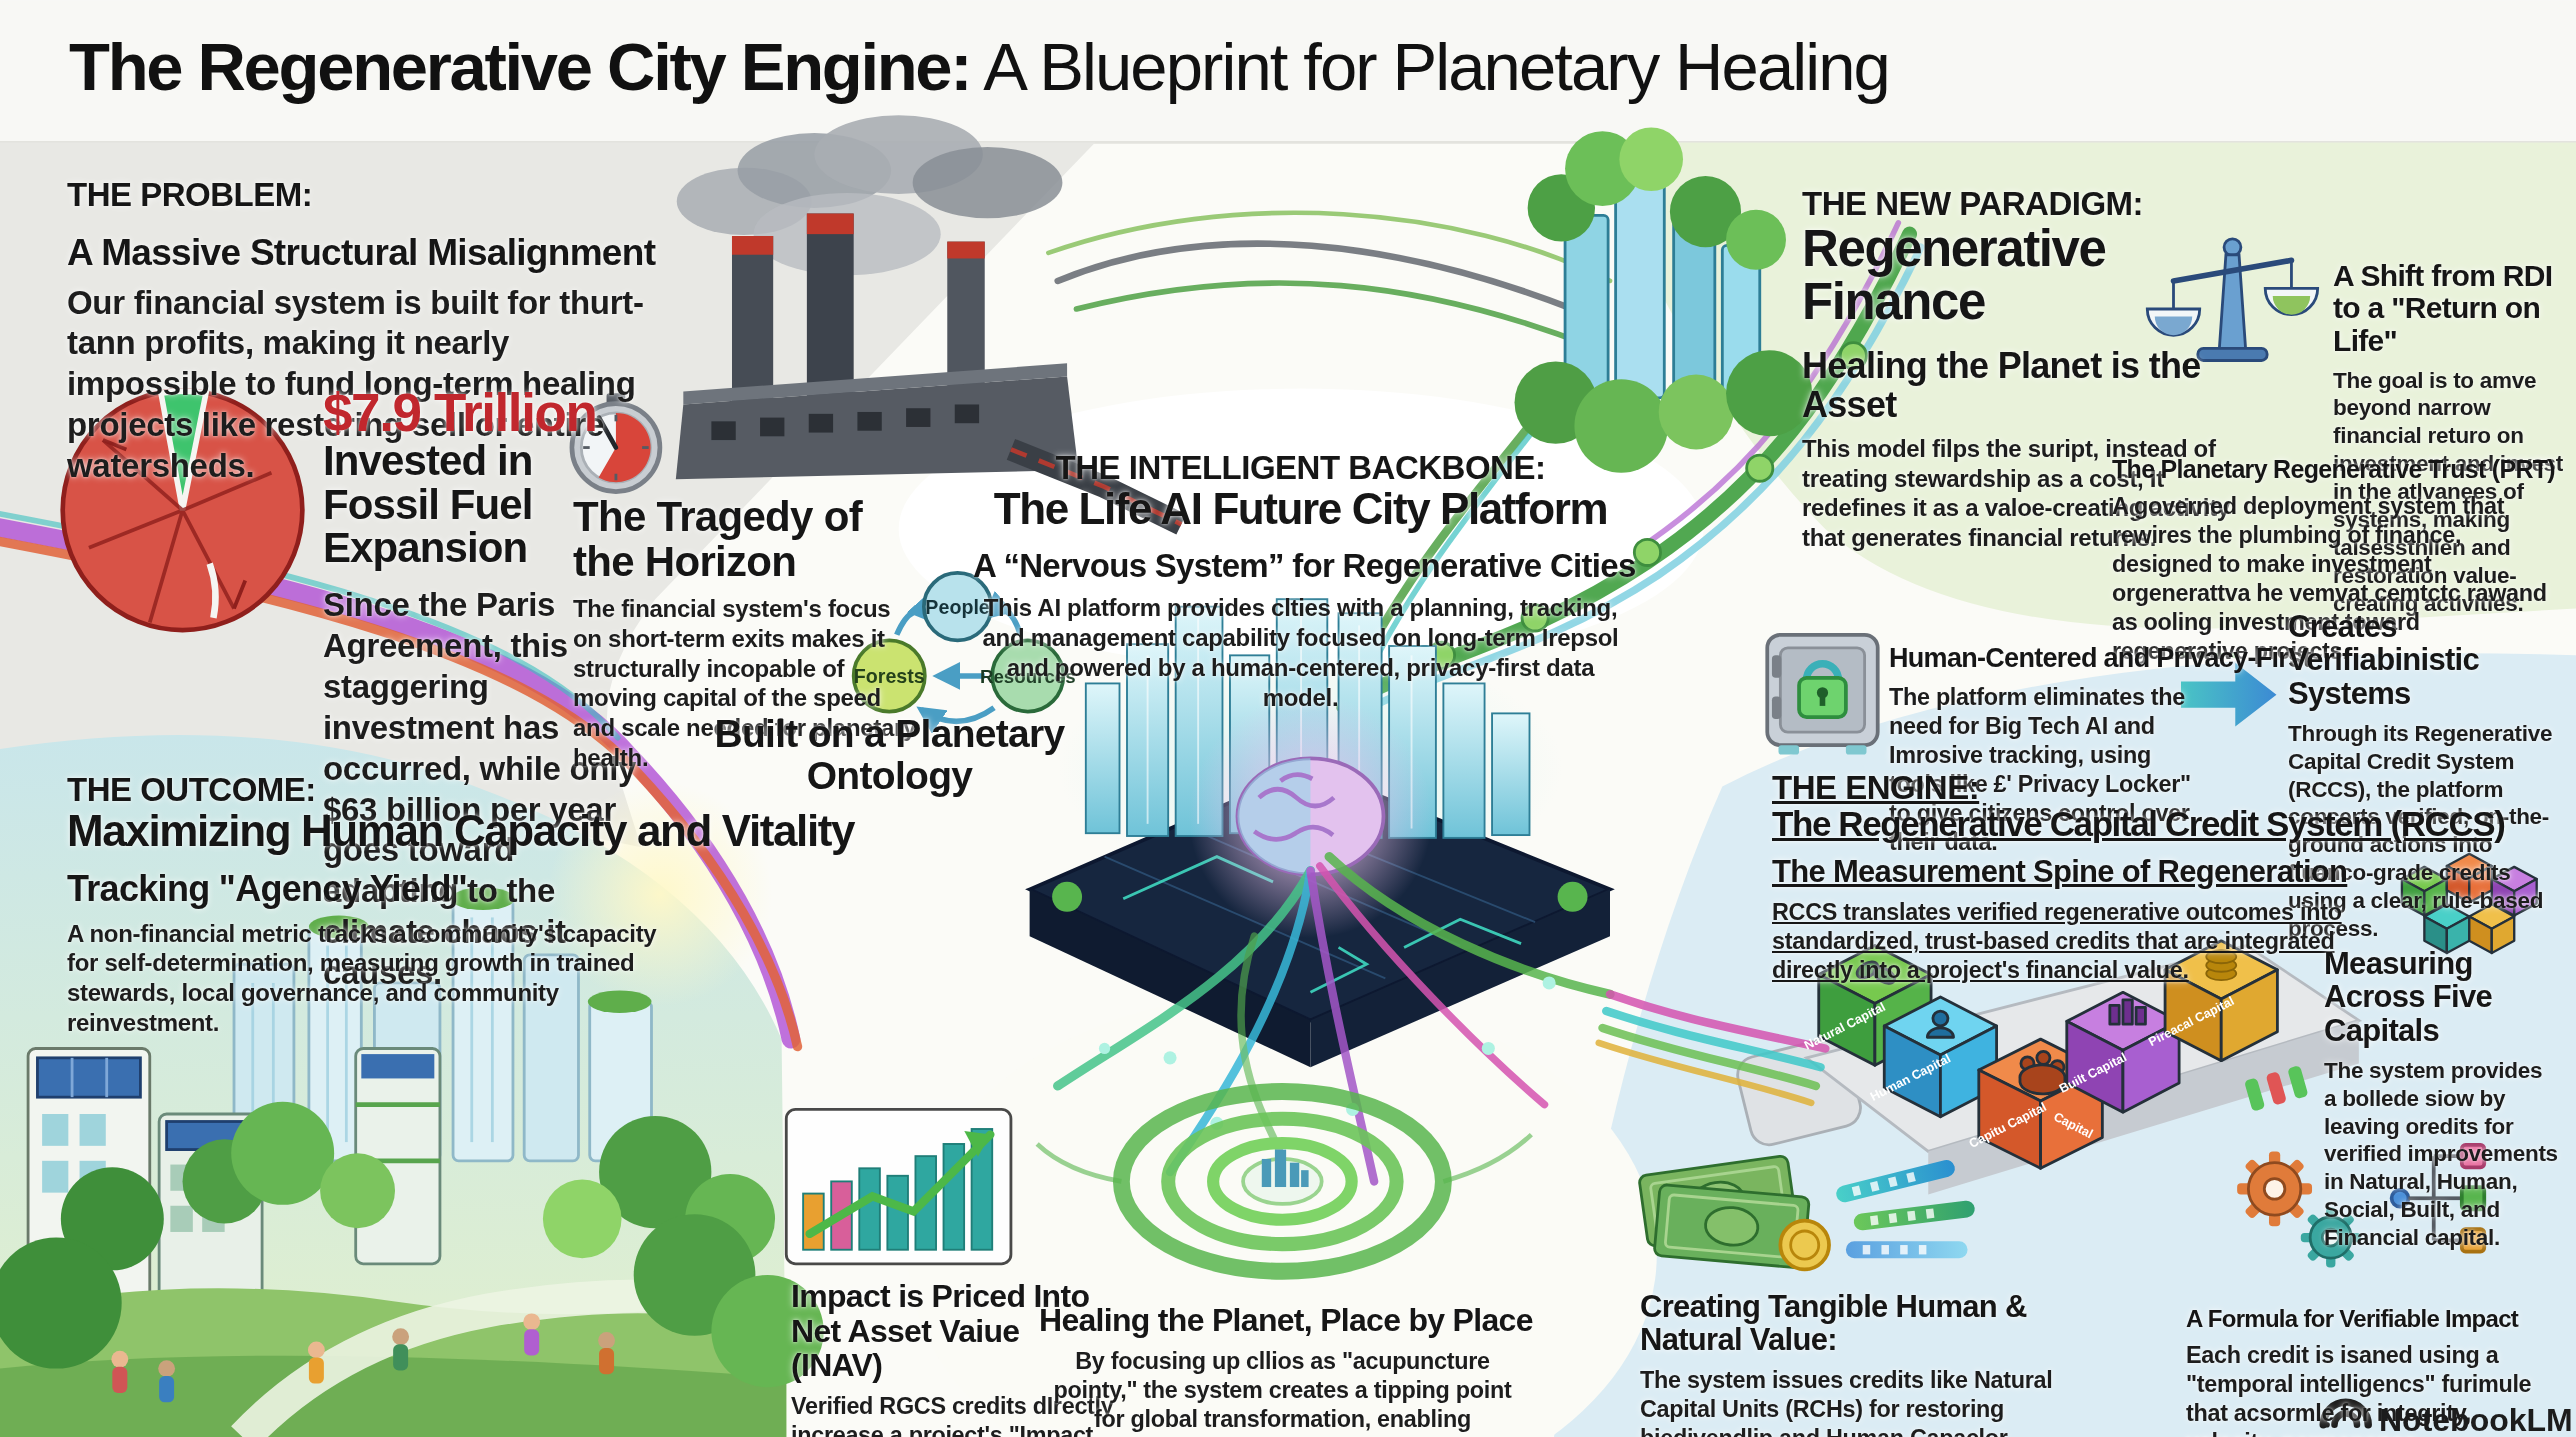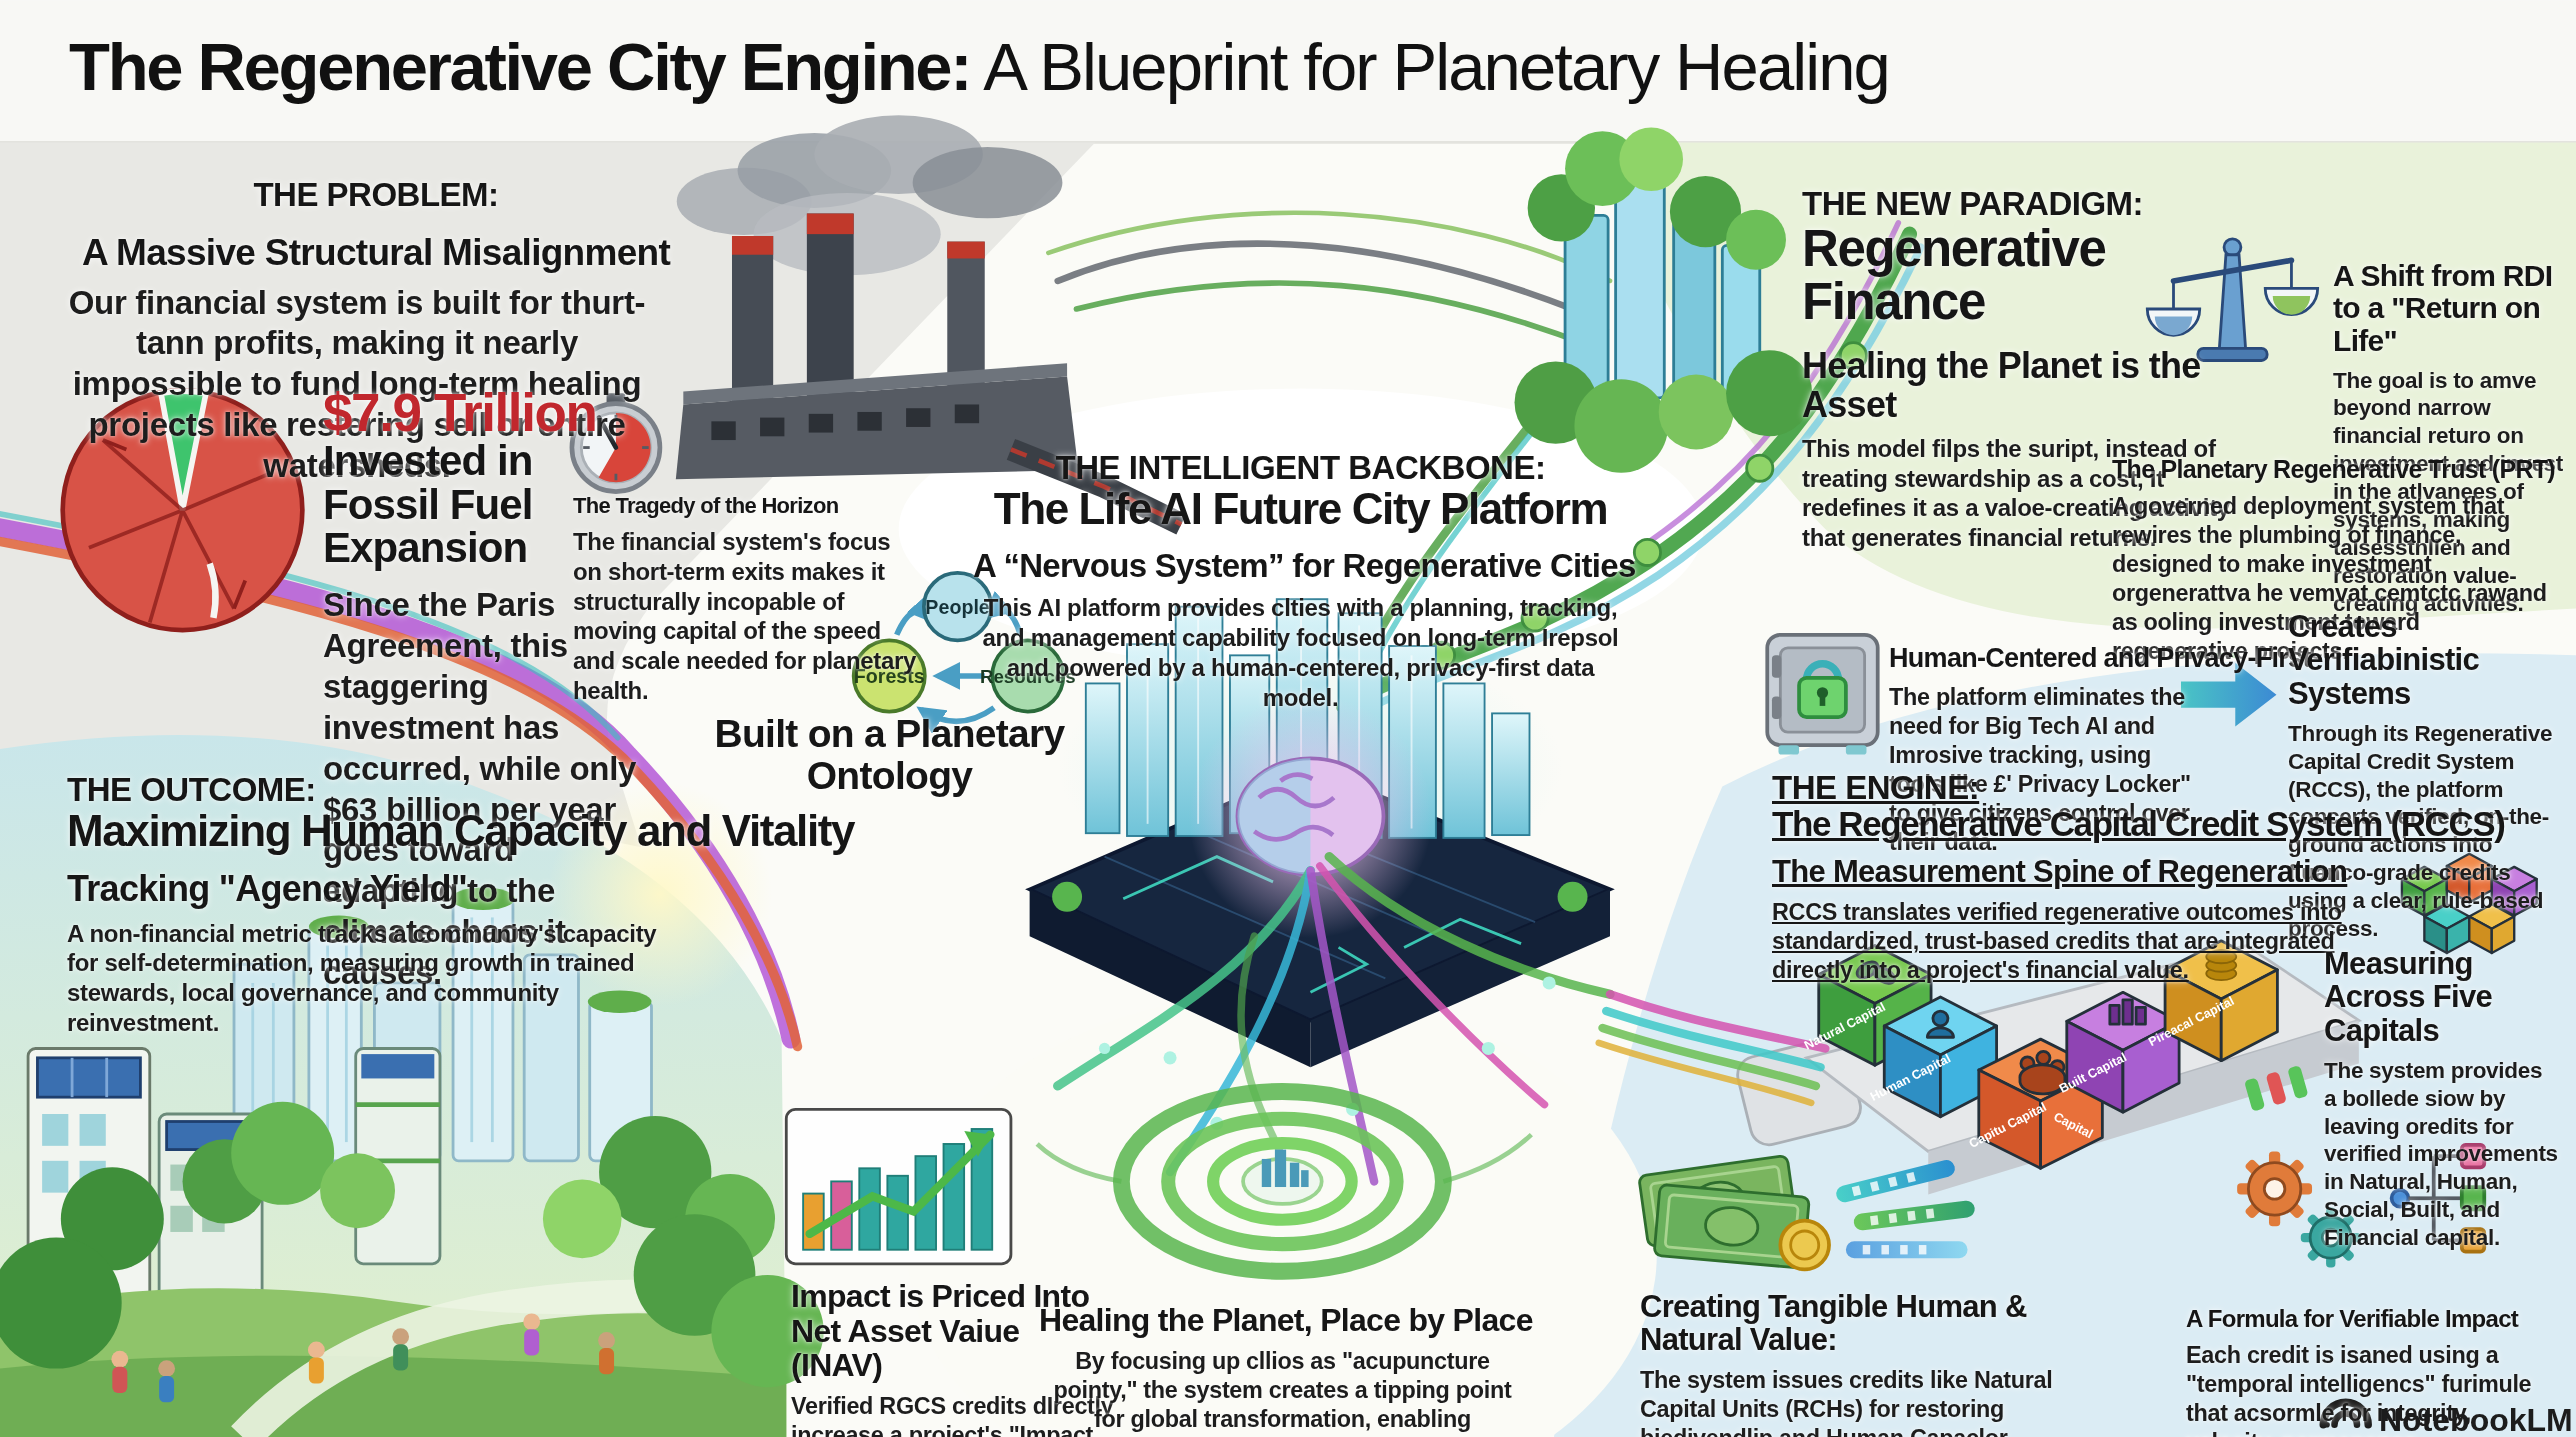--- a/index.html
+++ b/index.html
@@ -579,34 +579,34 @@
     <path d="M2482,1522 a24,24 0 0 1 48,0" stroke-width="8"></path>
     <path d="M2494,1522 a12,12 0 0 1 24,0" stroke-width="7"></path>
     <circle cx="2486" cy="1522" r="3" fill="#1c1c1c" stroke="none"></circle>
   </g>
 </svg>
 
 <div class="abs title" style="left:69px;top:28px;width:2434px;">
   <span>The Regenerative City Engine:</span><span class="light"> A Blueprint for Planetary Healing</span>
 </div>
 
-<div class="abs" style="left:67px;top:178px;width:618px;text-align:center;">
+<div class="abs" style="left:67px;top:178px;width:618px;">
   <div class="kicker tshadow">THE PROBLEM:</div>
   <div class="h2 tshadow" style="font-size:37px">A Massive Structural Misalignment</div>
   <div class="body tshadow" style="width:580px">Our financial system is built for thurt-tann profits, making it nearly impossible to fund long-term healing projects like restering sell or entire watersheds.</div>
 </div>
 
 <div class="abs" style="left:323px;top:386px;width:323px;">
   <div class="stat-value tshadow">$7.9 Trillion</div>
   <div class="stat-label tshadow">Invested in Fossil Fuel Expansion</div>
   <div class="body tshadow" style="margin-top:15px">Since the Paris Agreement, this staggering investment has occurred, while only $63 billion per year goes toward adapting to the climate chaos it causes.</div>
 </div>
 
 <div class="abs" style="left:573px;top:494px;width:348px;">
-  <div class="h2 tshadow" style="margin-top:0;font-size:22px">The Tragedy of the Horizon</div>
+  <div class="h2 tshadow" style="margin-top:0;font-size:42px">The Tragedy of the Horizon</div>
   <div class="body tshadow" style="font-size:24px">The financial system's focus on short-term exits makes it structurally incopable of moving capital of the speed and scale needed for planetary health.</div>
 </div>
 
 <div class="abs center" style="left:973px;top:451px;width:655px;">
   <div class="kicker tshadow">THE INTELLIGENT BACKBONE:</div>
   <div class="h1 nowrap tshadow" style="font-size:44px">The Life AI Future City Platform</div>
   <div class="h2 nowrap tshadow" style="font-size:33px;margin-top:17px">A “Nervous System” for Regenerative Cities</div>
   <div class="body tshadow" style="font-size:24px">This AI platform provides clties with a planning, tracking, and management capability focused on long-term Irepsol and powered by a human-centered, privacy-first data model.</div>
 </div>
 

